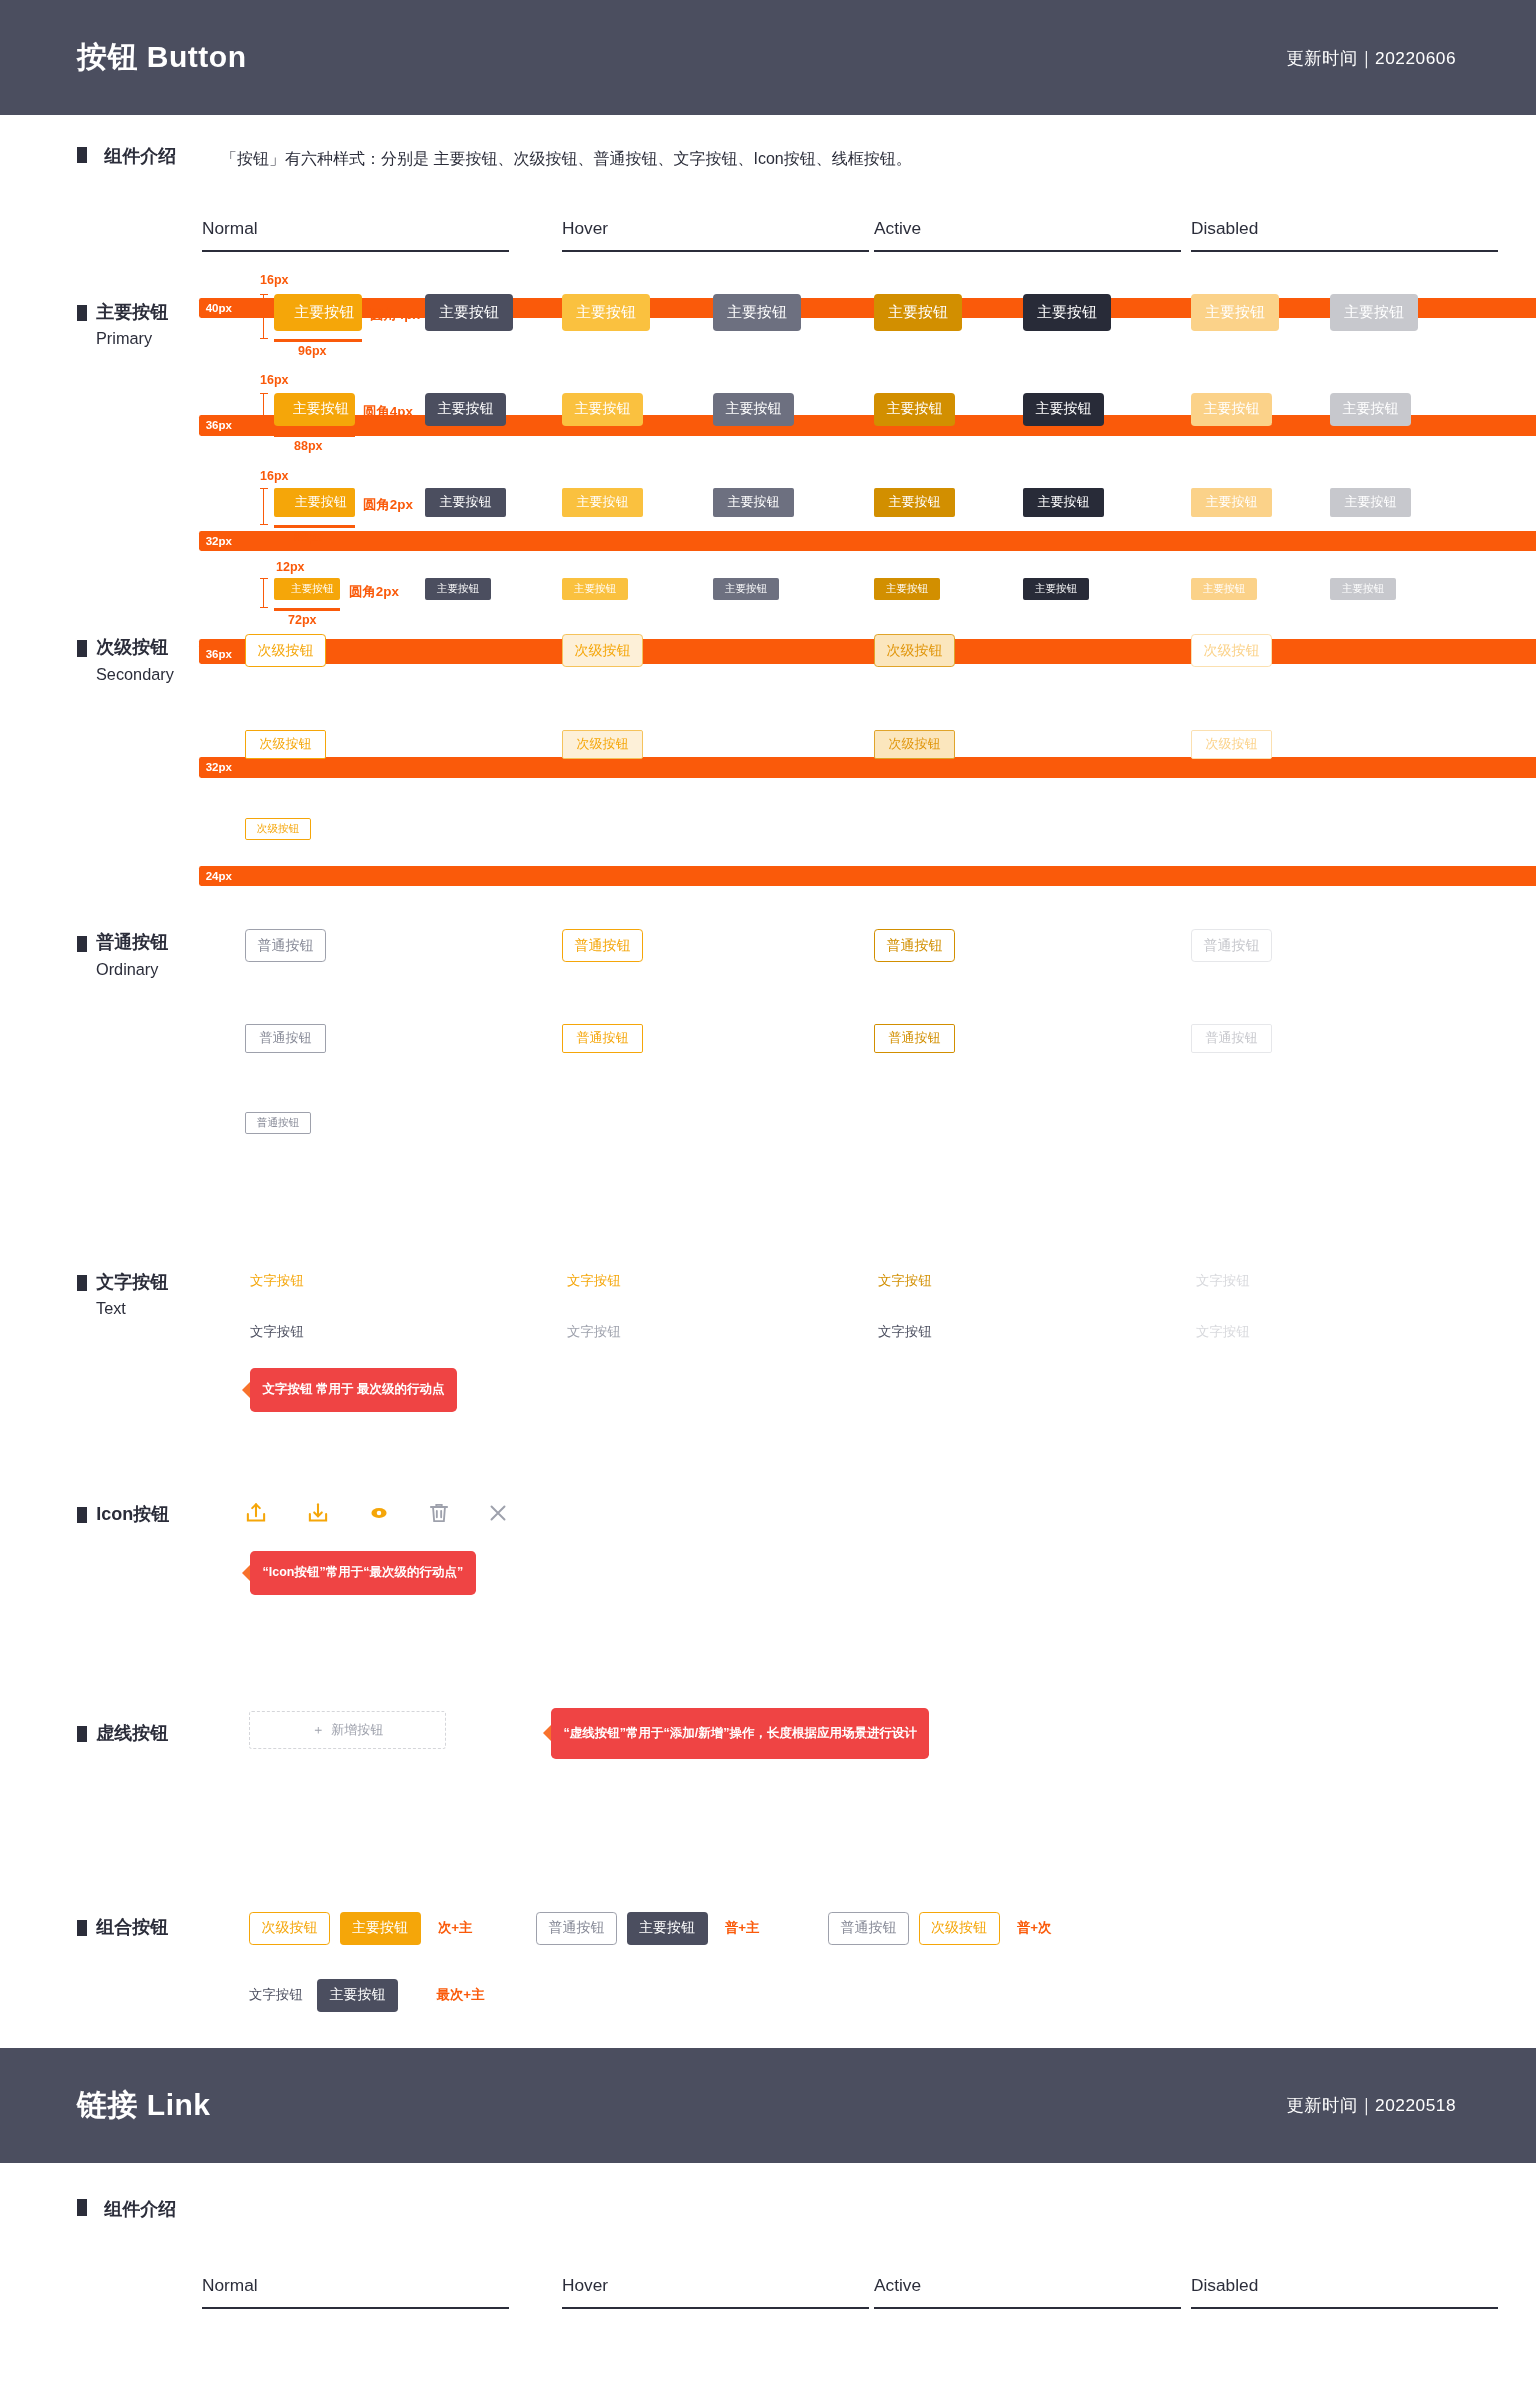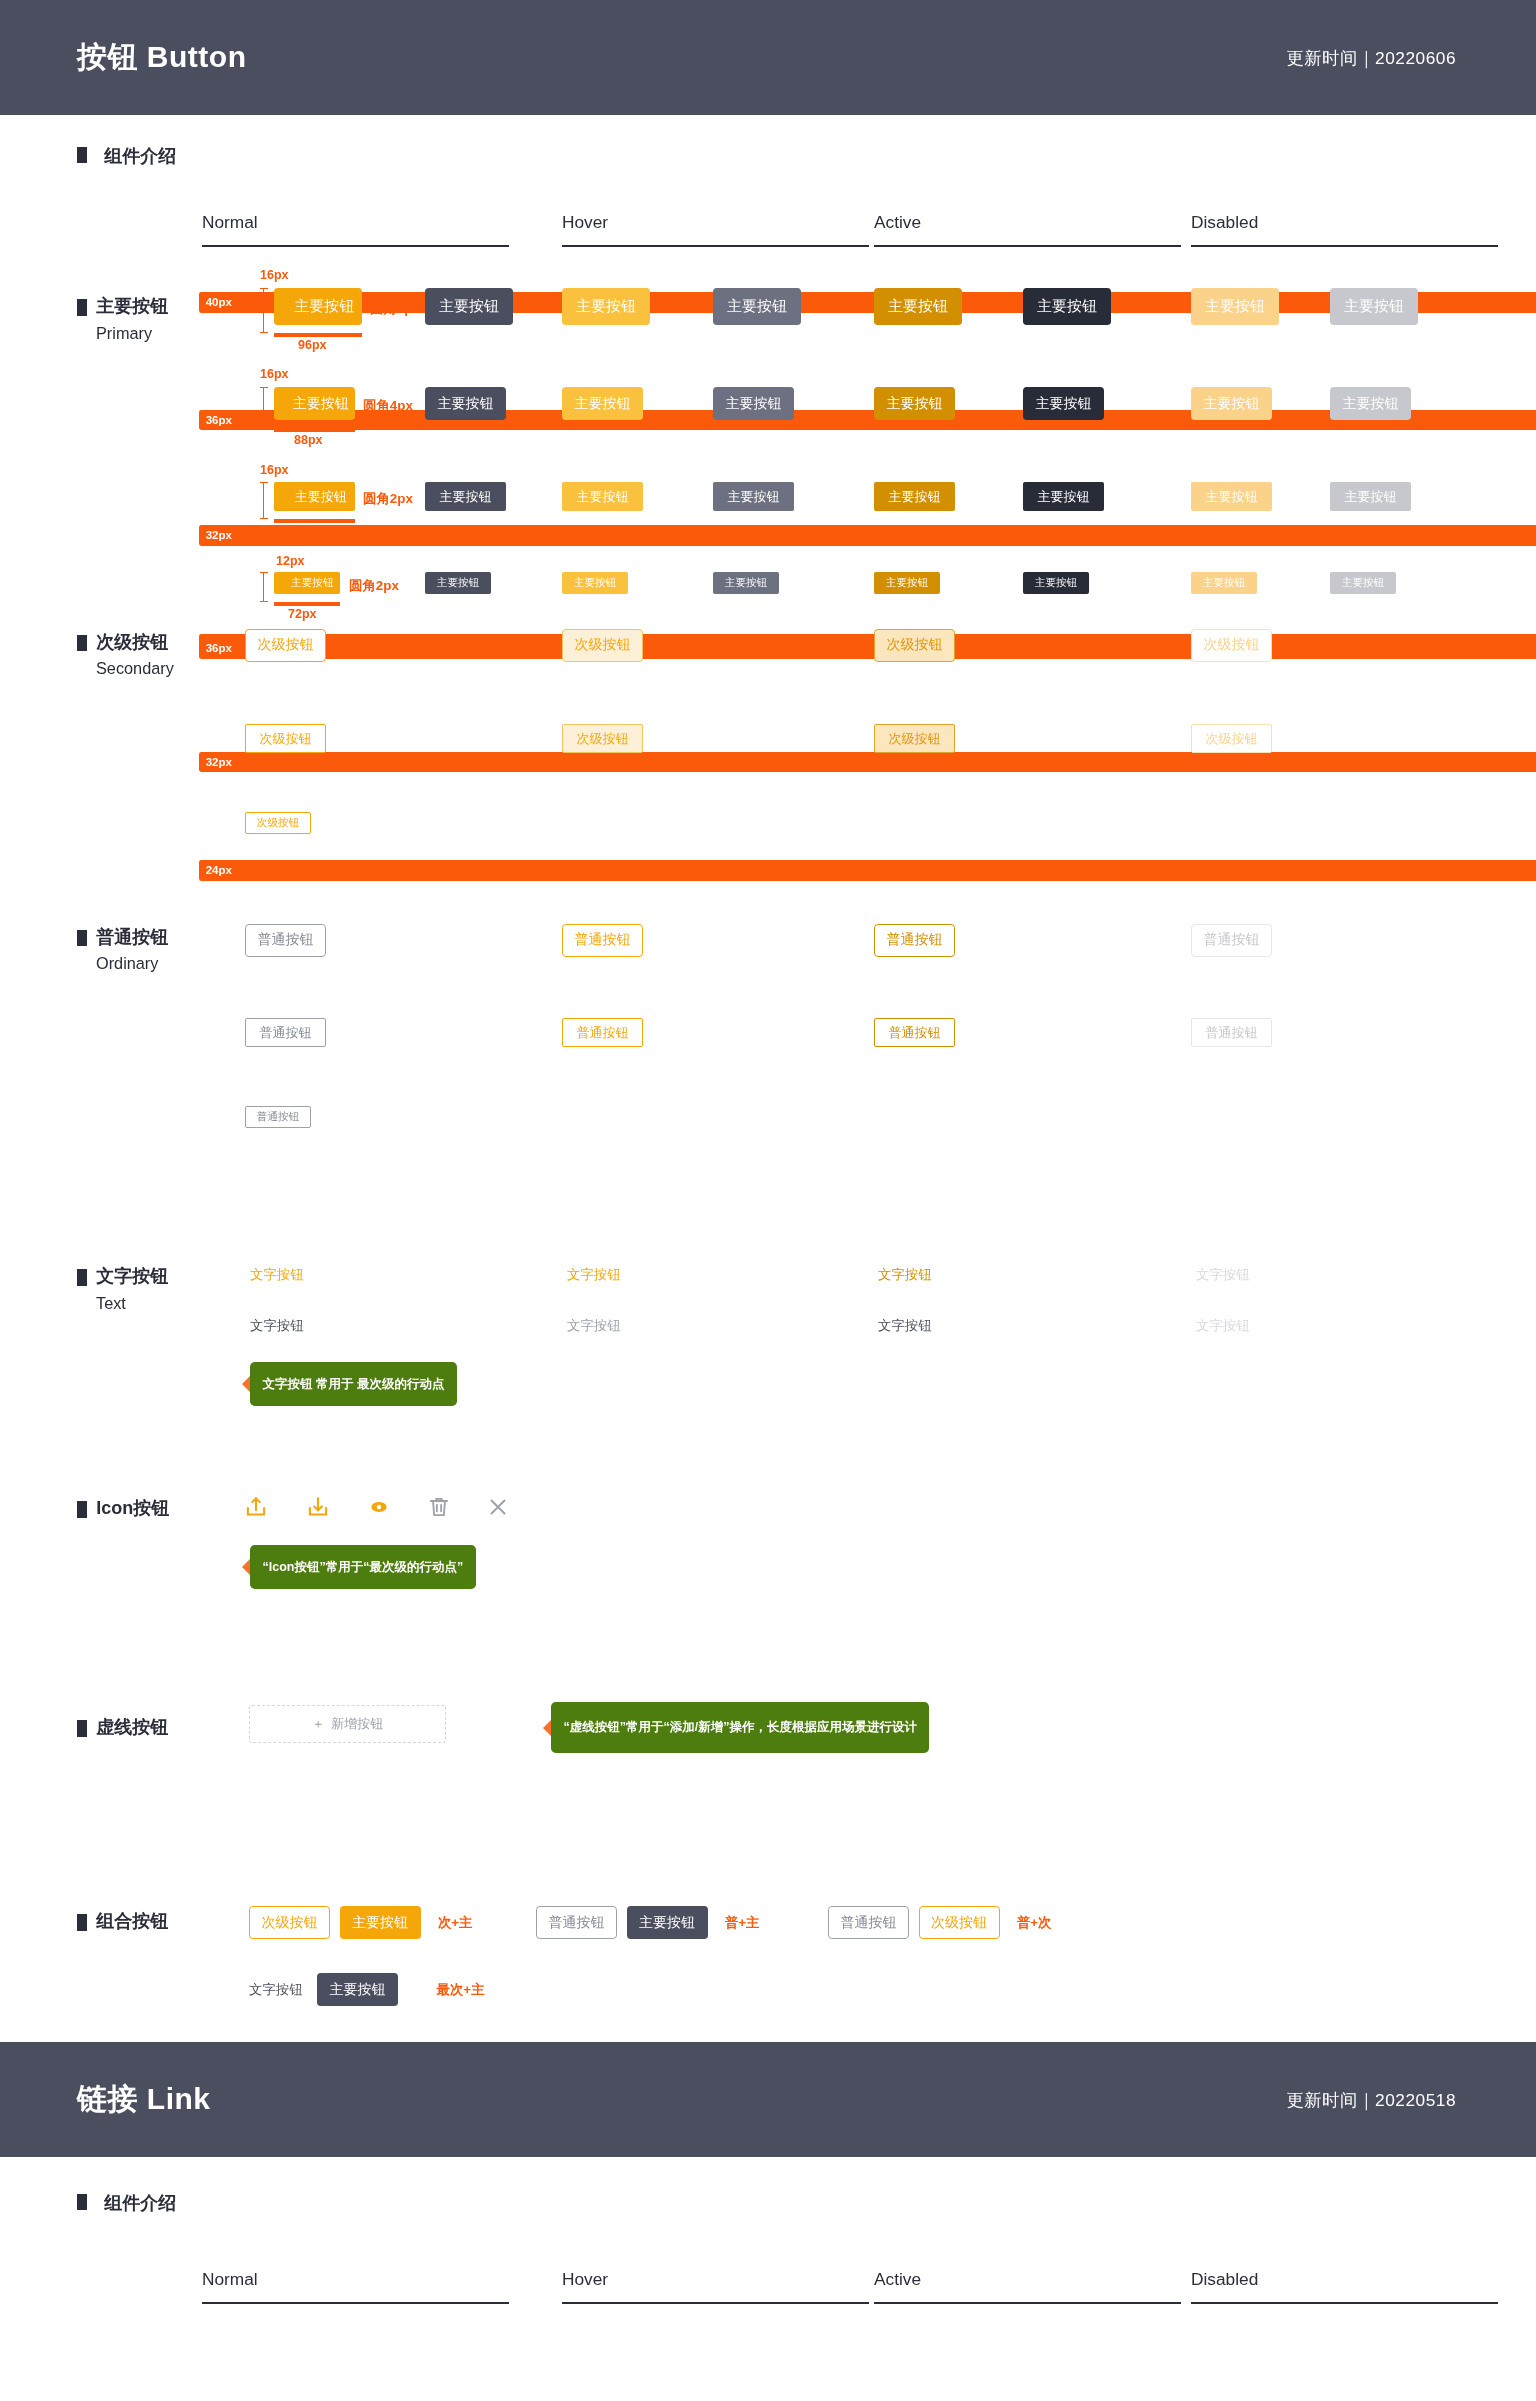--- a/index.html
+++ b/index.html
@@ -88,21 +88,21 @@
   .ann-txt { color:#fa5a0a; font-size: 12.5px; font-weight: 700; white-space: nowrap; }
   .ann-txt-dark { color:#fa5a0a; font-size: 13.4px; font-weight: 700; white-space: nowrap; }
   .vline { position:absolute; width:1.4px; background:#fa5a0a; }
   .vcap  { position:absolute; width:8.2px; height:1.4px; background:#fa5a0a; }
   .hbar  { position:absolute; height:3.8px; background:#fa5a0a; }
   .inbar { position:absolute; height:3.8px; background:#fa5a0a; }
 
   
   .callout {
     position: absolute;
-    background: #4d7c0f; color: #fff;
+    background: #ef4444; color: #fff;
     font-size: 12.5px; font-weight: 700;
     border-radius: 4.8px;
     display: flex; align-items: center; justify-content: center;
     padding: 0 12.5px;
     white-space: nowrap;
   }
   .callout::before {
     content:''; position:absolute; left:-8.2px; top:50%; transform:translateY(-50%);
     border:8.2px solid transparent; border-right-color:#f8712c; border-left:0;
   }
@@ -134,20 +134,21 @@
   <div class="bar-title">按钮 Button</div>
   <div class="bar-meta">更新时间｜20220606</div>
 </div>
 
 <div class="intro">
   <div class="intro-label">
     <div class="sq"></div>
     <div class="intro-label-txt">组件介绍</div>
   </div>
   <div class="intro-body">
+    <div>「按钮」有六种样式：分别是 主要按钮、次级按钮、普通按钮、文字按钮、Icon按钮、线框按钮。</div>
   </div>
 </div>
 
 <div class="colhdr-wrap" style="margin-top:44px;">
   <div class="colhdr" style="left:202px;"><span>Normal</span></div>
   <div class="colhdr" style="left:562px;"><span>Hover</span></div>
   <div class="colhdr" style="left:874px;"><span>Active</span></div>
   <div class="colhdr" style="left:1191px;"><span>Disabled</span></div>
 </div>
 

